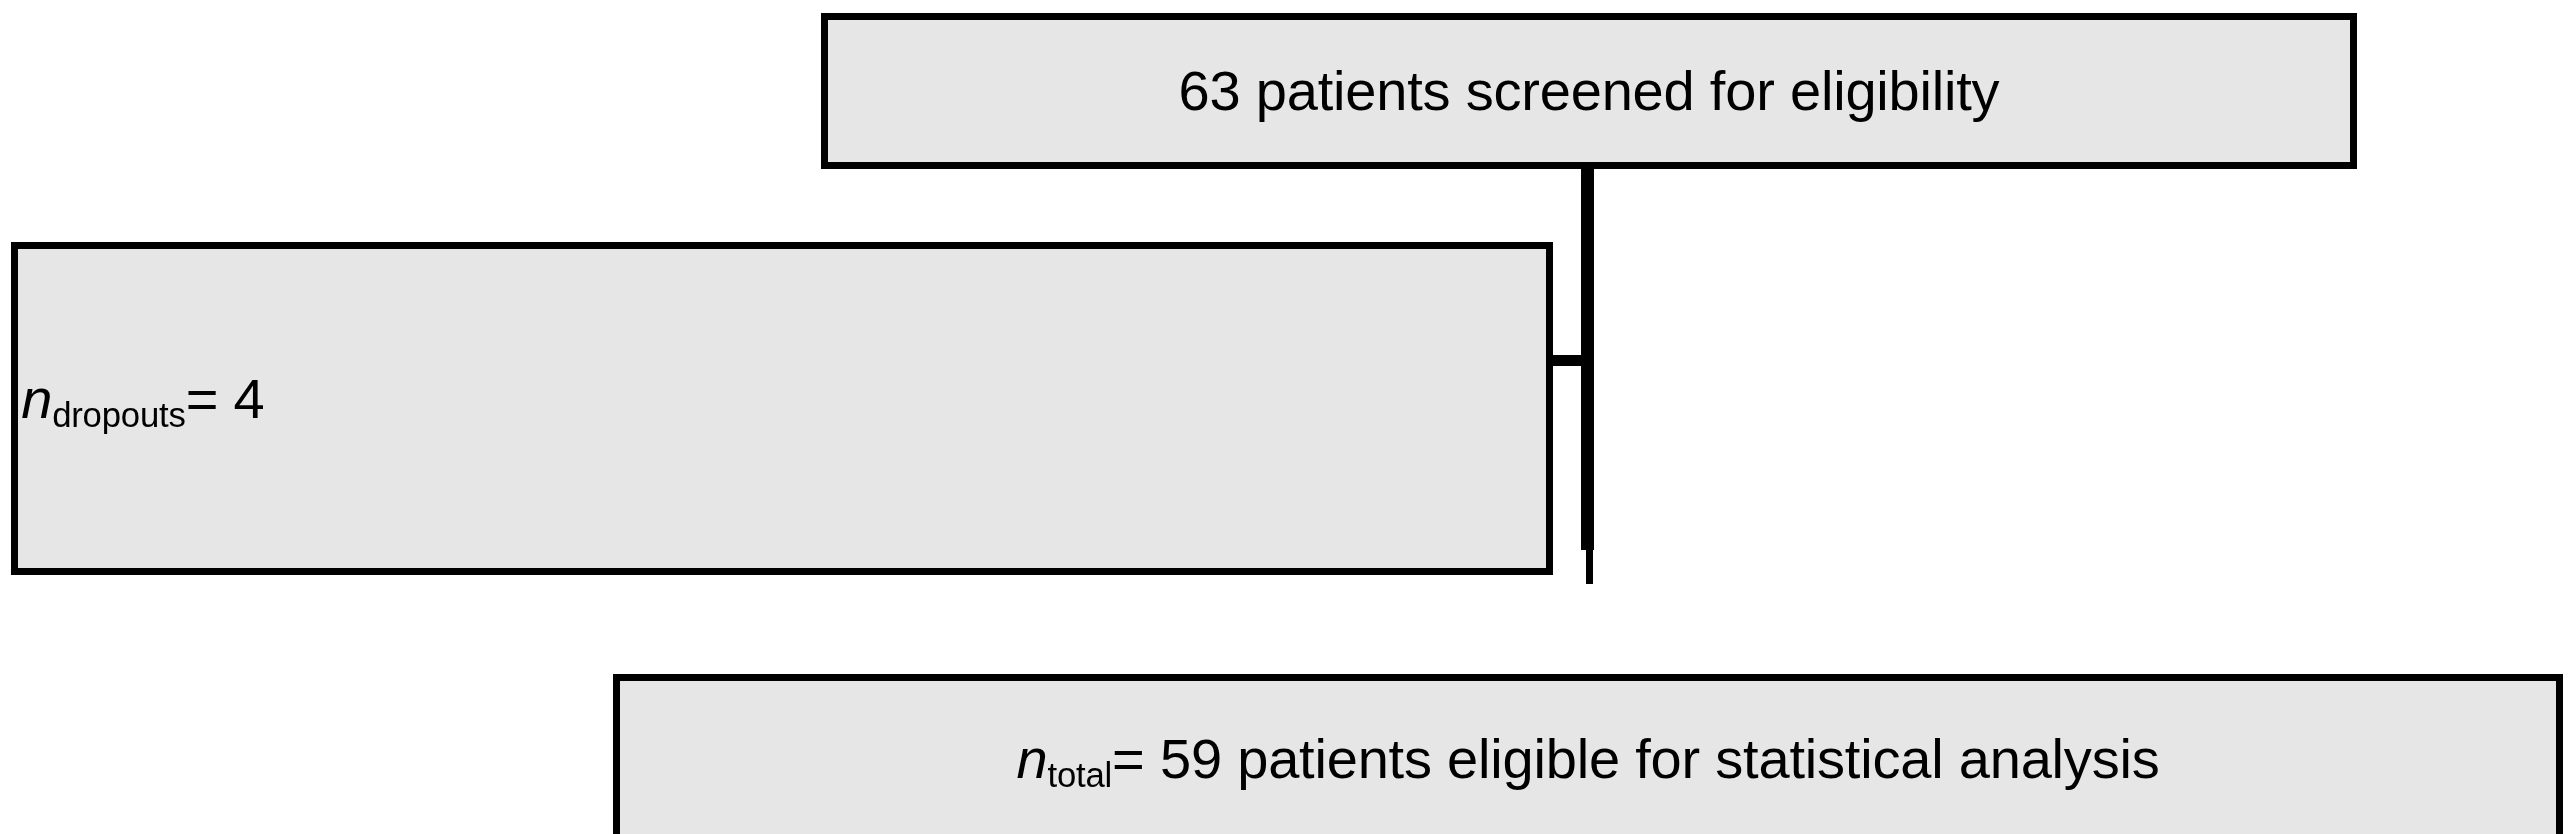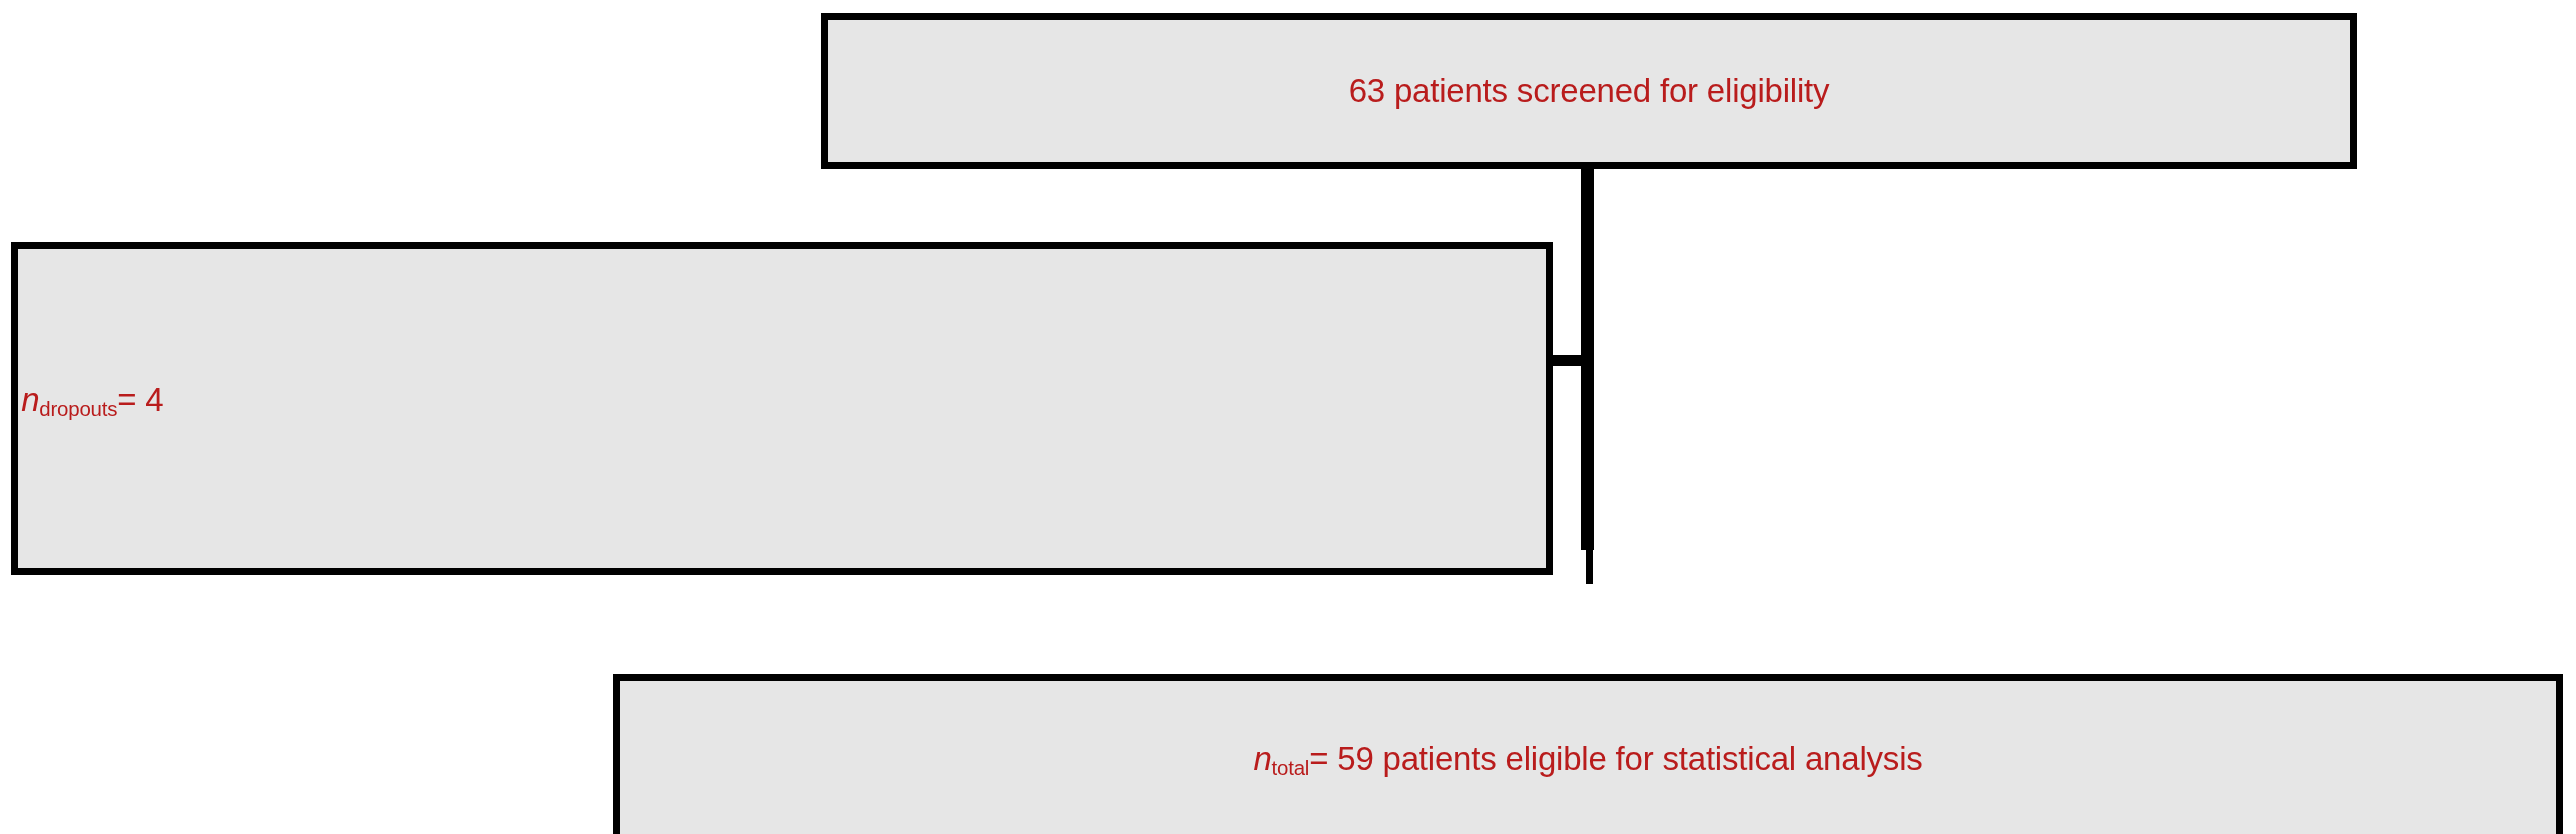--- a/index.html
+++ b/index.html
@@ -25,23 +25,23 @@
     background: #e6e6e6;
     border: 7.1px solid #000000;
     display: flex;
     align-items: center;
     z-index: 3;
   }
   .flow-box.centered {
     justify-content: center;
   }
   .flow-box .box-text {
-    font-size: 33px;
+    font-size: 56px;
     line-height: 1.32;
-    color: #b91c1c;
+    color: #000000;
     letter-spacing: -0.2px;
     white-space: nowrap;
     font-family: "Liberation Sans", sans-serif;
   }
 
   
   #box-screened {
     left: 821px;
     top: 12.6px;
     width: 1536px;

